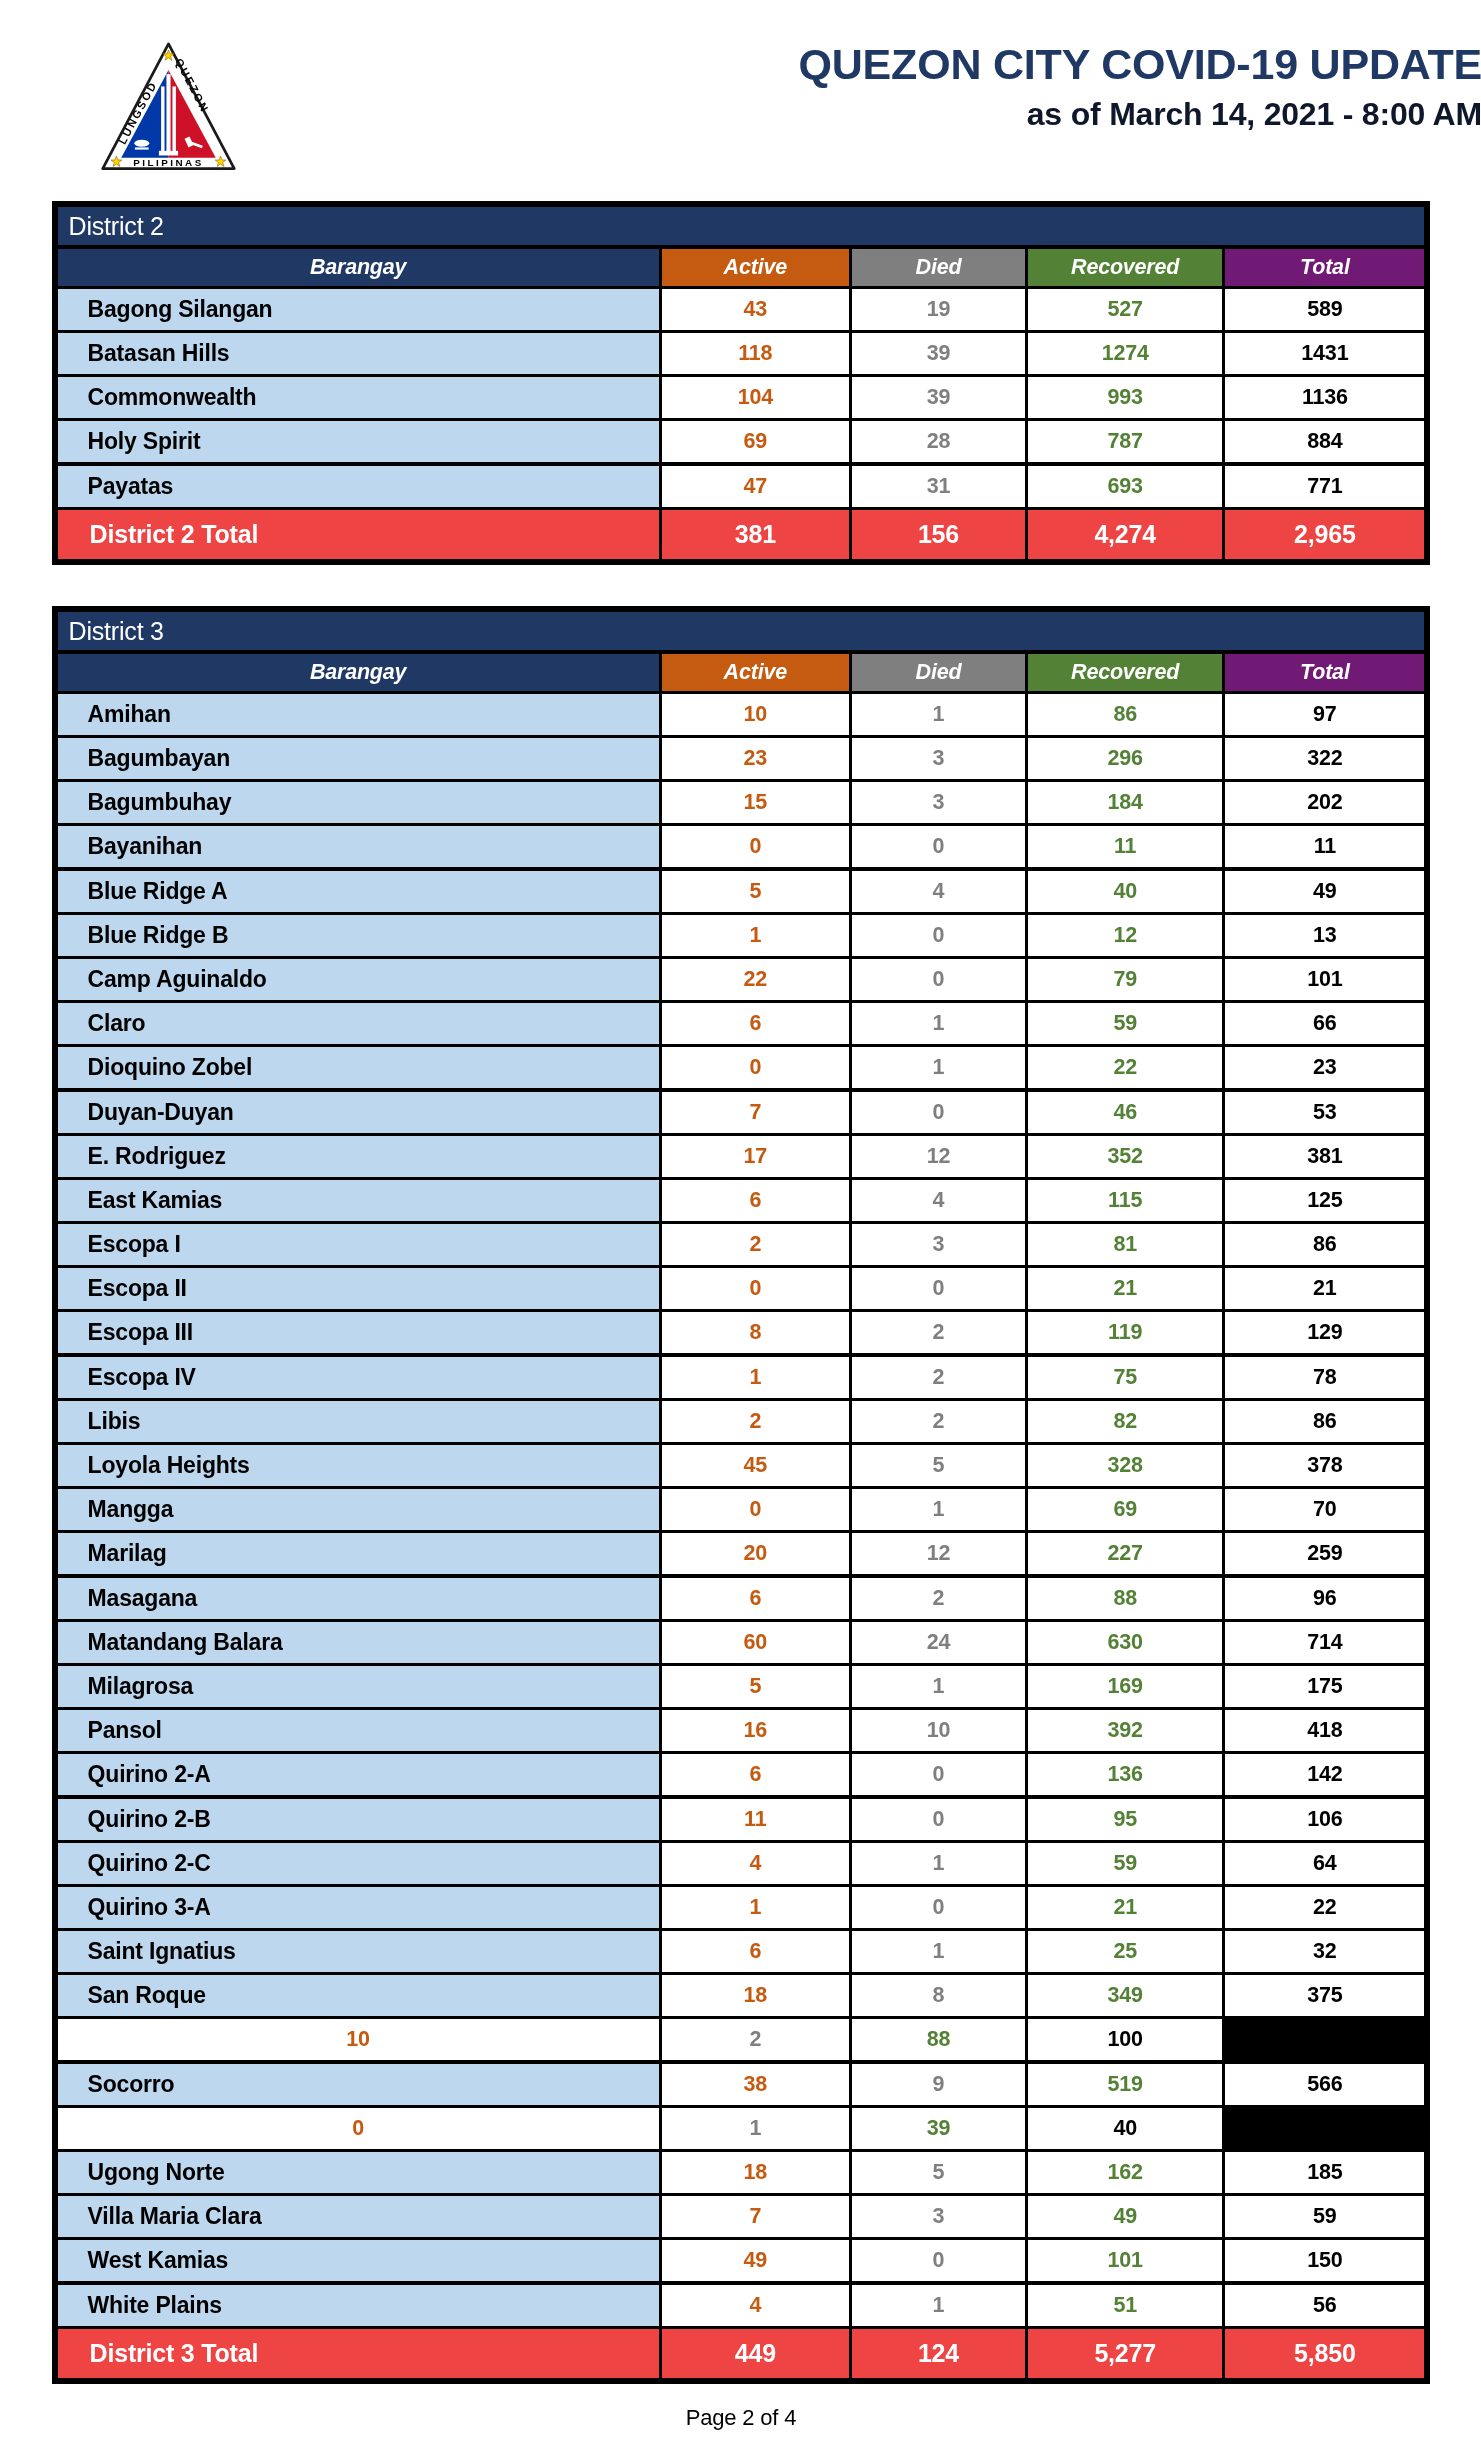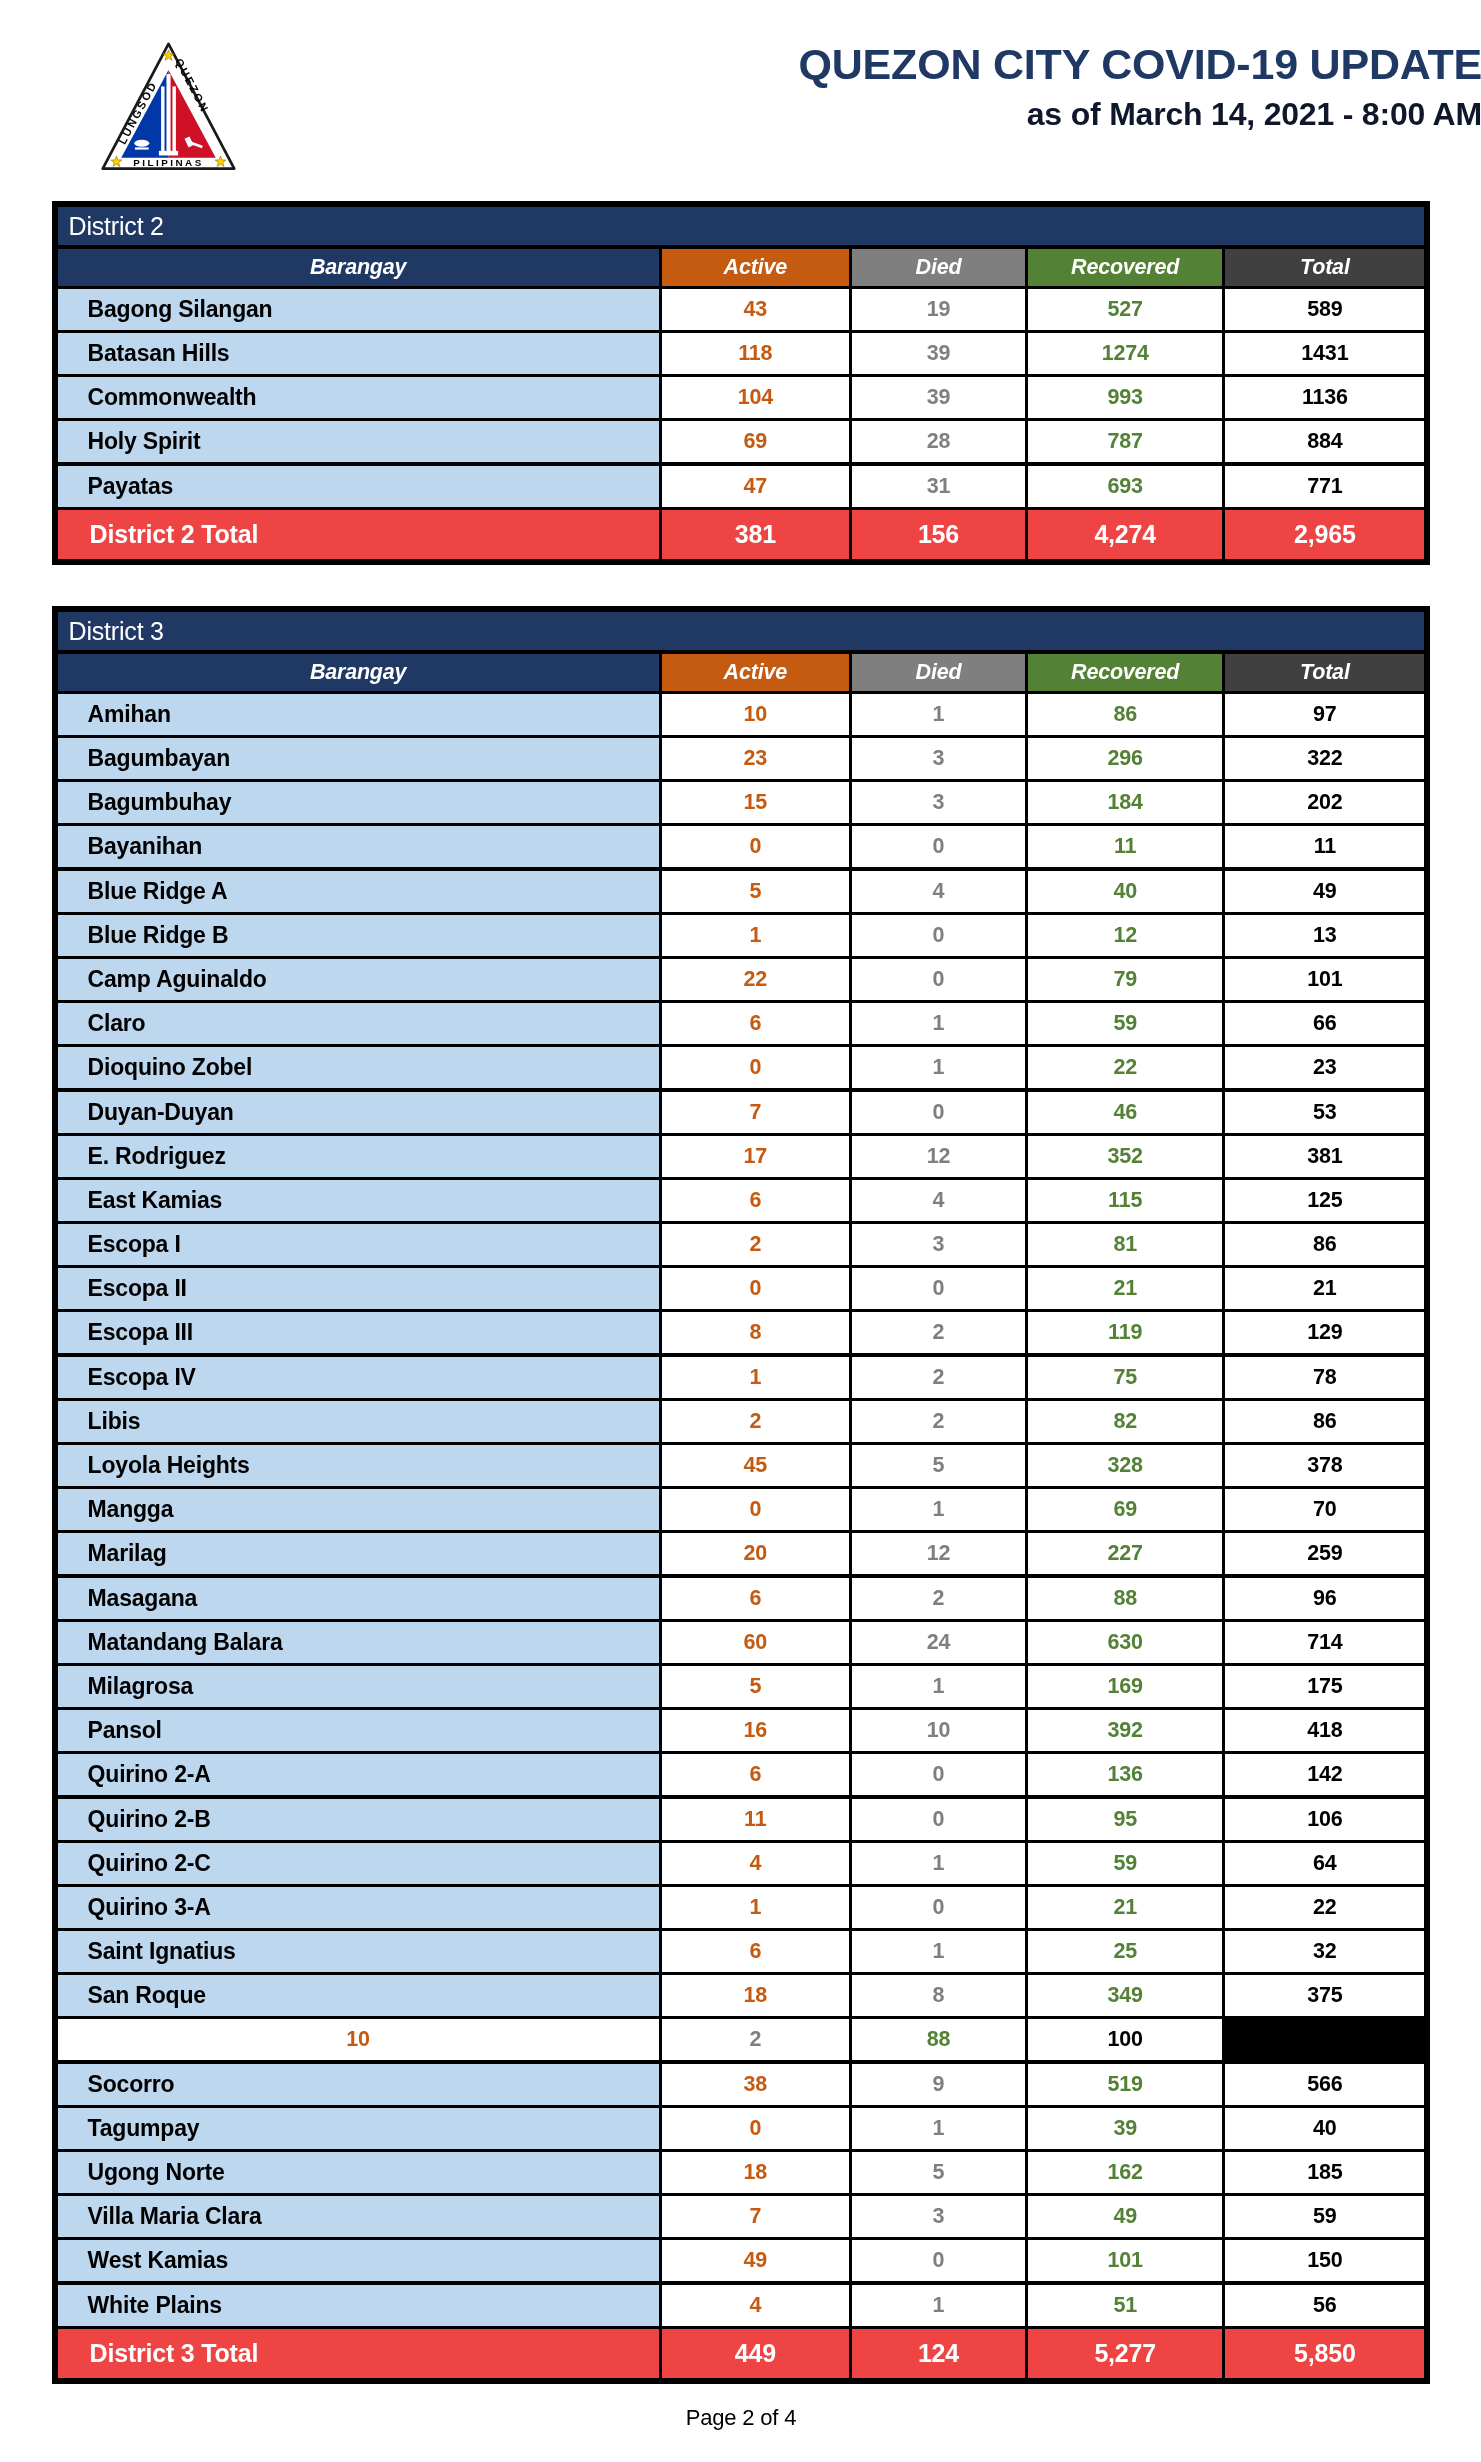--- a/index.html
+++ b/index.html
@@ -35,21 +35,21 @@
     font-size: 25px; font-weight: normal;
   }
   .t-cols .c {
     height: 37px; display: flex; align-items: center; justify-content: center;
     font-size: 21.5px; font-weight: bold; font-style: italic; color: #fff;
   }
   .c.name      { background: #1F3864; }
   .c.active    { background: #C55A11; }
   .c.died      { background: #7F7F7F; }
   .c.recovered { background: #538135; }
-  .c.total     { background: #404040; }
+  .c.total     { background: #701a75; }
   .t-body { display: flex; flex-direction: column; row-gap: 3.2px; }
   .row .cell {
     height: 41px; display: flex; align-items: center; justify-content: center;
     background: #fff; font-size: 21.5px; font-weight: bold;
   }
   .row .cell.name {
     background: #BDD7EE; color: #000; justify-content: flex-start;
     padding-left: 30px; font-size: 23px;
   }
   .row .cell.active    { color: #C55A11; }
@@ -416,21 +416,20 @@
 
       <div class="trow row">
         <div class="cell name">Socorro</div>
         <div class="cell active">38</div>
         <div class="cell died">9</div>
         <div class="cell recovered">519</div>
         <div class="cell total">566</div>
       </div>
 
       <div class="trow row">
-        <div class="cell name">Tagumpay</div>
         <div class="cell active">0</div>
         <div class="cell died">1</div>
         <div class="cell recovered">39</div>
         <div class="cell total">40</div>
       </div>
 
       <div class="trow row">
         <div class="cell name">Ugong Norte</div>
         <div class="cell active">18</div>
         <div class="cell died">5</div>

